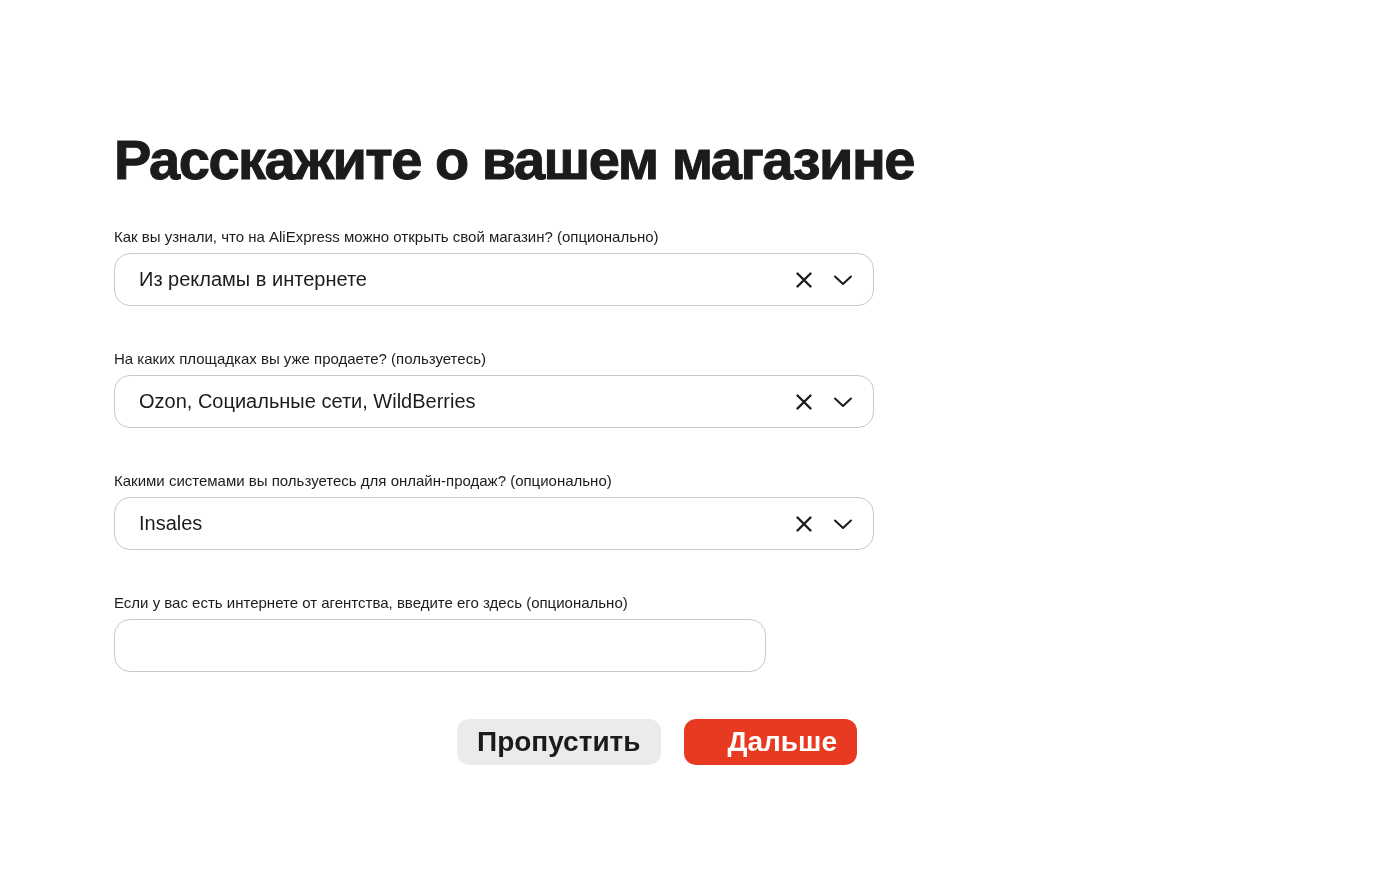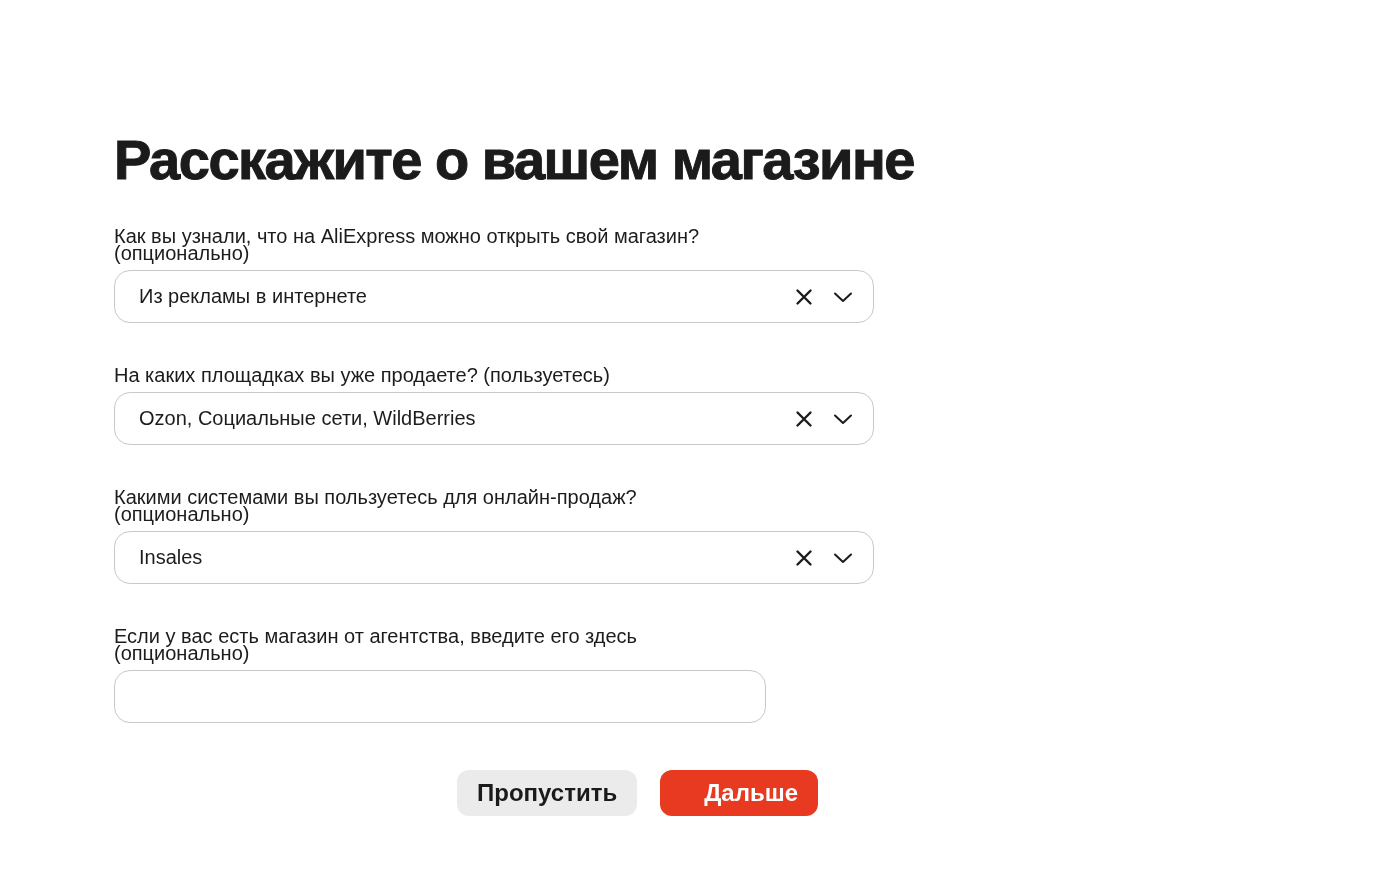--- a/index.html
+++ b/index.html
@@ -17,21 +17,21 @@
     -webkit-text-stroke: 1px #1b1b1b;
     margin-bottom: 40px;
     white-space: nowrap;
   }
 
   .field { margin-bottom: 44px; }
   .field:last-of-type { margin-bottom: 0; }
 
   .field-label {
     display: block;
-    font-size: 20px;
+    font-size: 15px;
     line-height: 17px;
     color: #1c1c1c;
     margin-bottom: 8px;
   }
 
   .select-box {
     width: 760px;
     height: 53px;
     border: 1px solid #c9c9c9;
     border-radius: 16px;
@@ -77,21 +77,21 @@
     gap: 23px;
     margin-top: 47px;
     margin-left: 343px;
   }
 
   .btn {
     height: 46px;
     border: none;
     border-radius: 12px;
     padding: 0 20px;
-    font-size: 24px;
+    font-size: 28px;
     font-family: "Liberation Sans", sans-serif;
     cursor: pointer;
     display: inline-flex;
     align-items: center;
     justify-content: center;
     white-space: nowrap;
   }
   .btn-skip { background: #ebebeb; color: #1b1b1b; font-weight: 600; }
   .btn-next { background: #e73a20; color: #ffffff; font-weight: 700; padding-left: 44px; }
 </style>
@@ -153,21 +153,21 @@
         <button class="icon-btn" aria-label="open">
           <svg width="24" height="24" viewBox="0 0 24 24">
               <path d="M4 8.5 L12 16 L20 8.5" stroke="#1c1c1c" stroke-width="2" stroke-linecap="round" stroke-linejoin="round" fill="none"></path>
             </svg>
         </button>
       </span>
     </div>
   </div>
 
   <div class="field">
-    <label class="field-label">Если у вас есть магазин от агентства, введите его здесь (опционально)</label>
+    <label class="field-label">Если у вас есть интернете от агентства, введите его здесь (опционально)</label>
     <input class="text-input" type="text" placeholder="" style="">
   </div>
 
   <div class="buttons-row">
     <button class="btn btn-skip">Пропустить</button>
     <button class="btn btn-next">Дальше</button>
   </div>
 
 </div>
 

